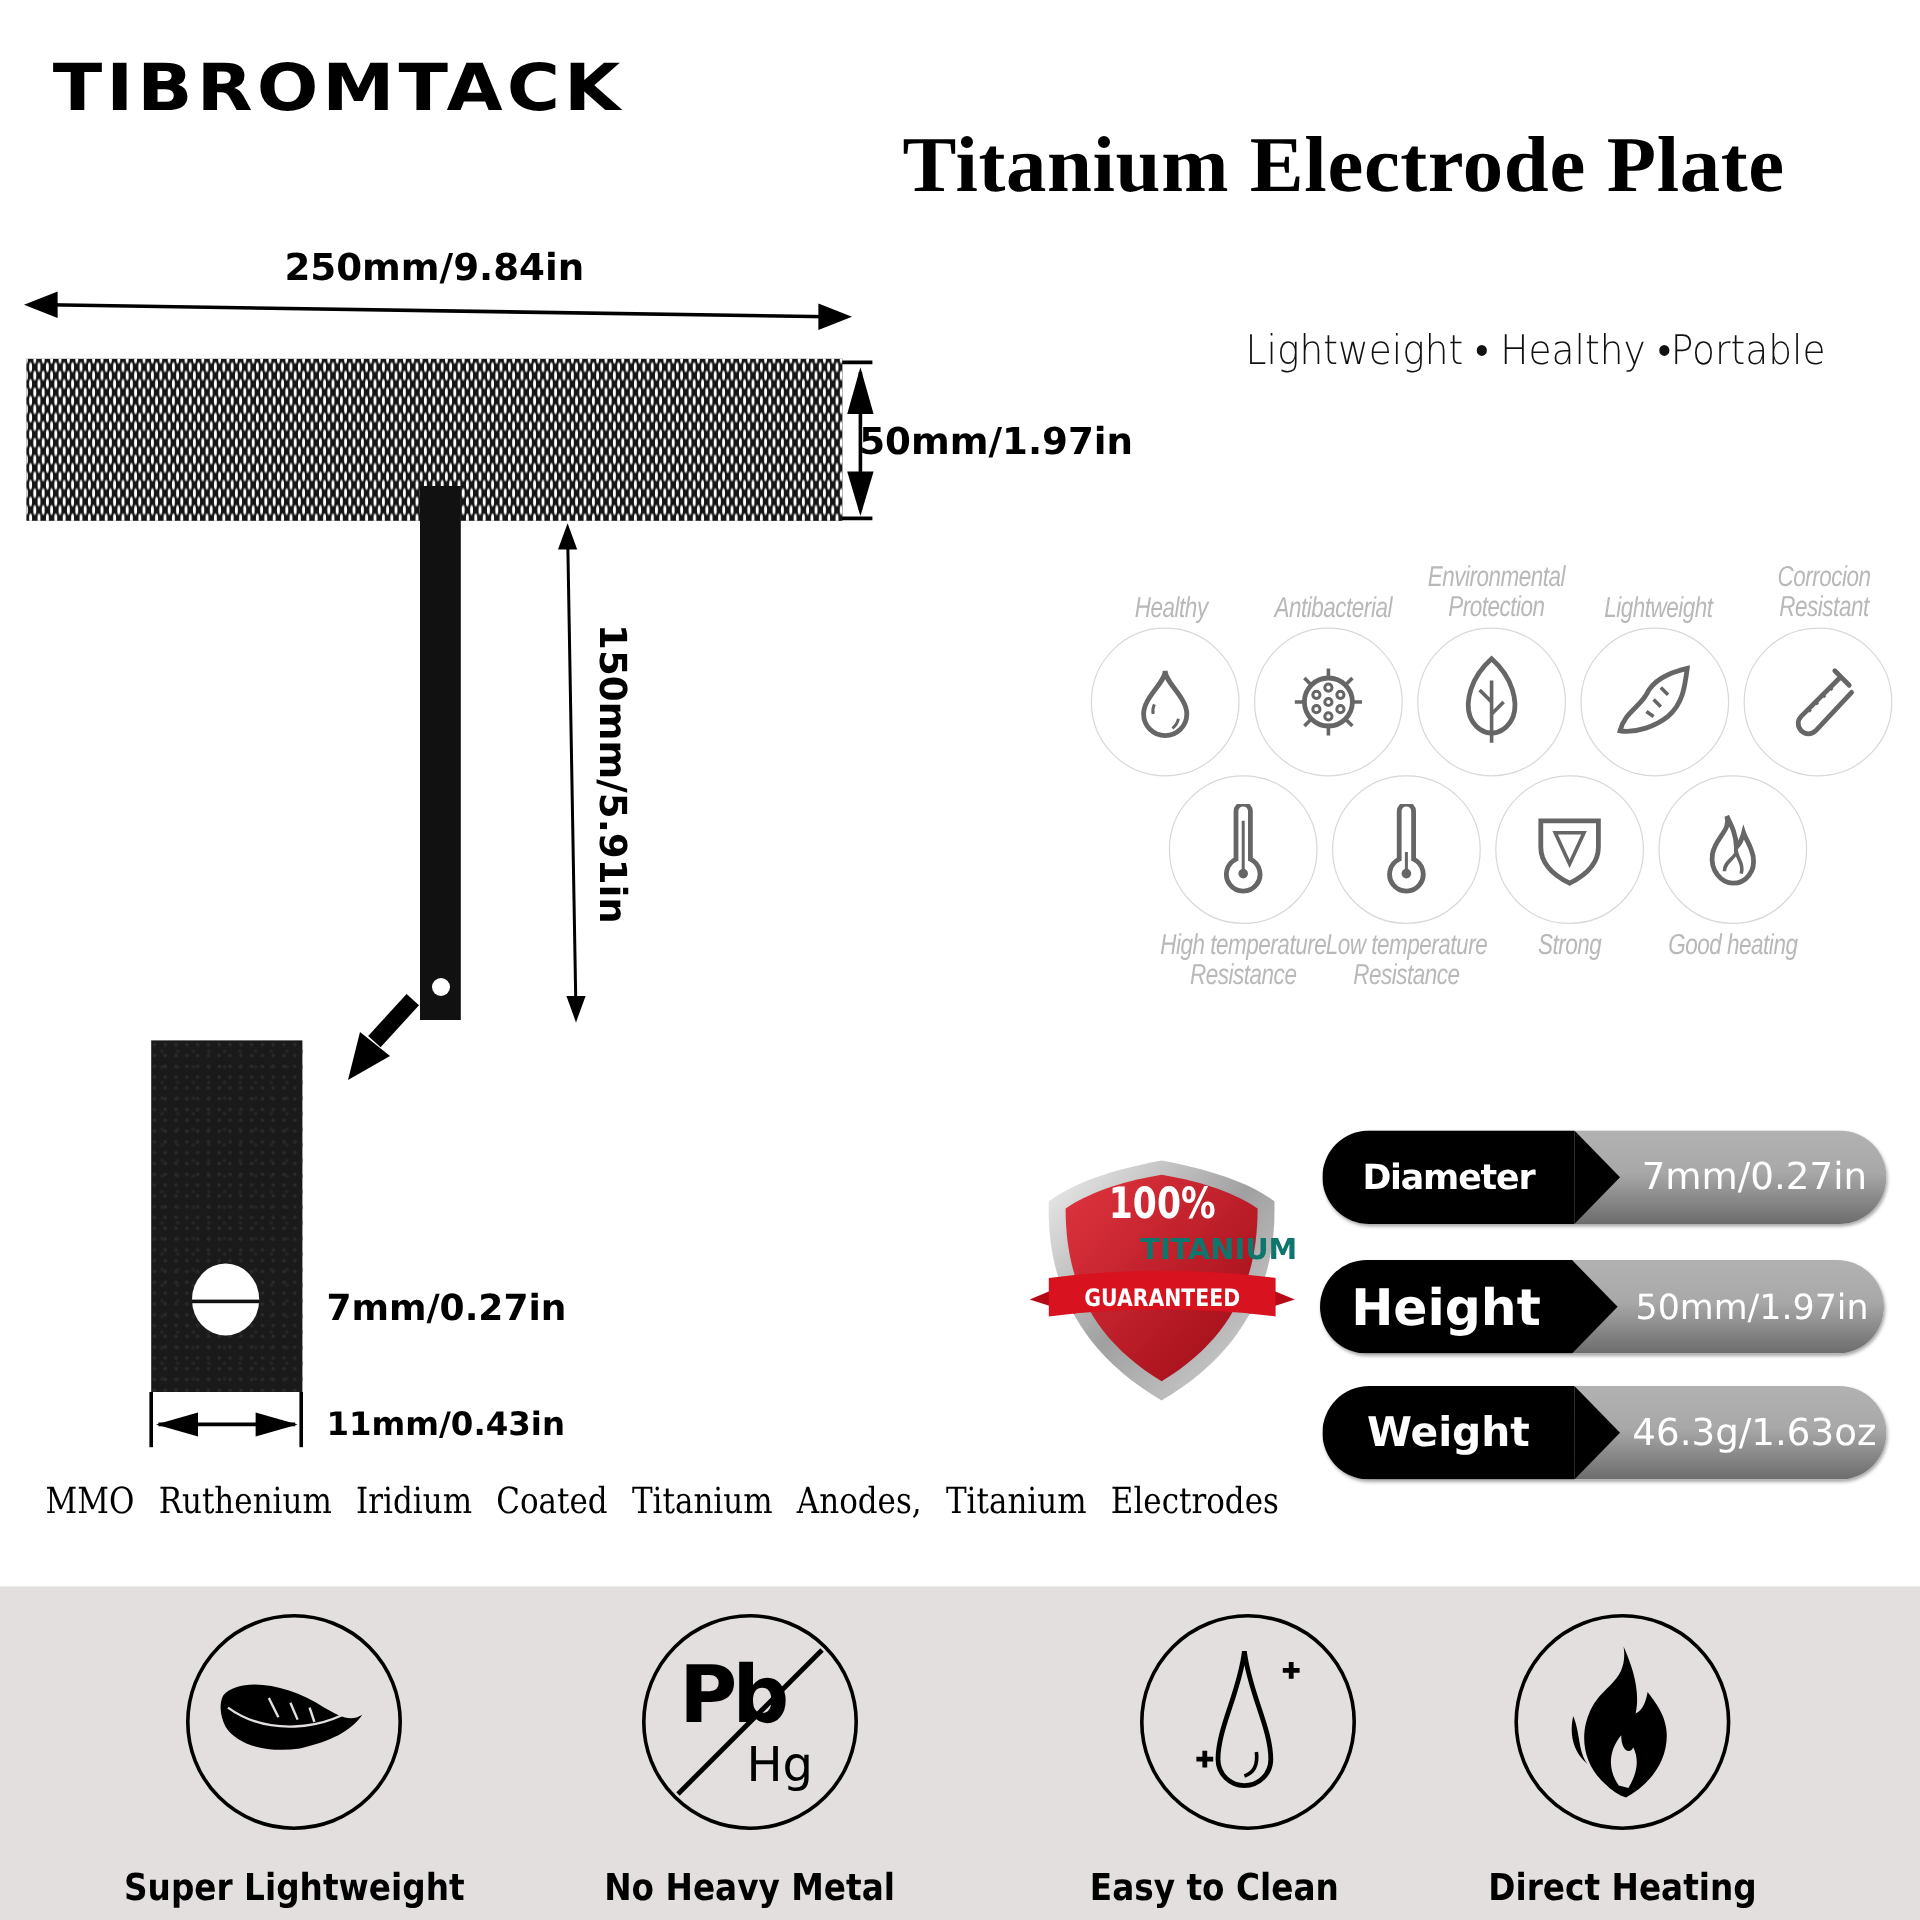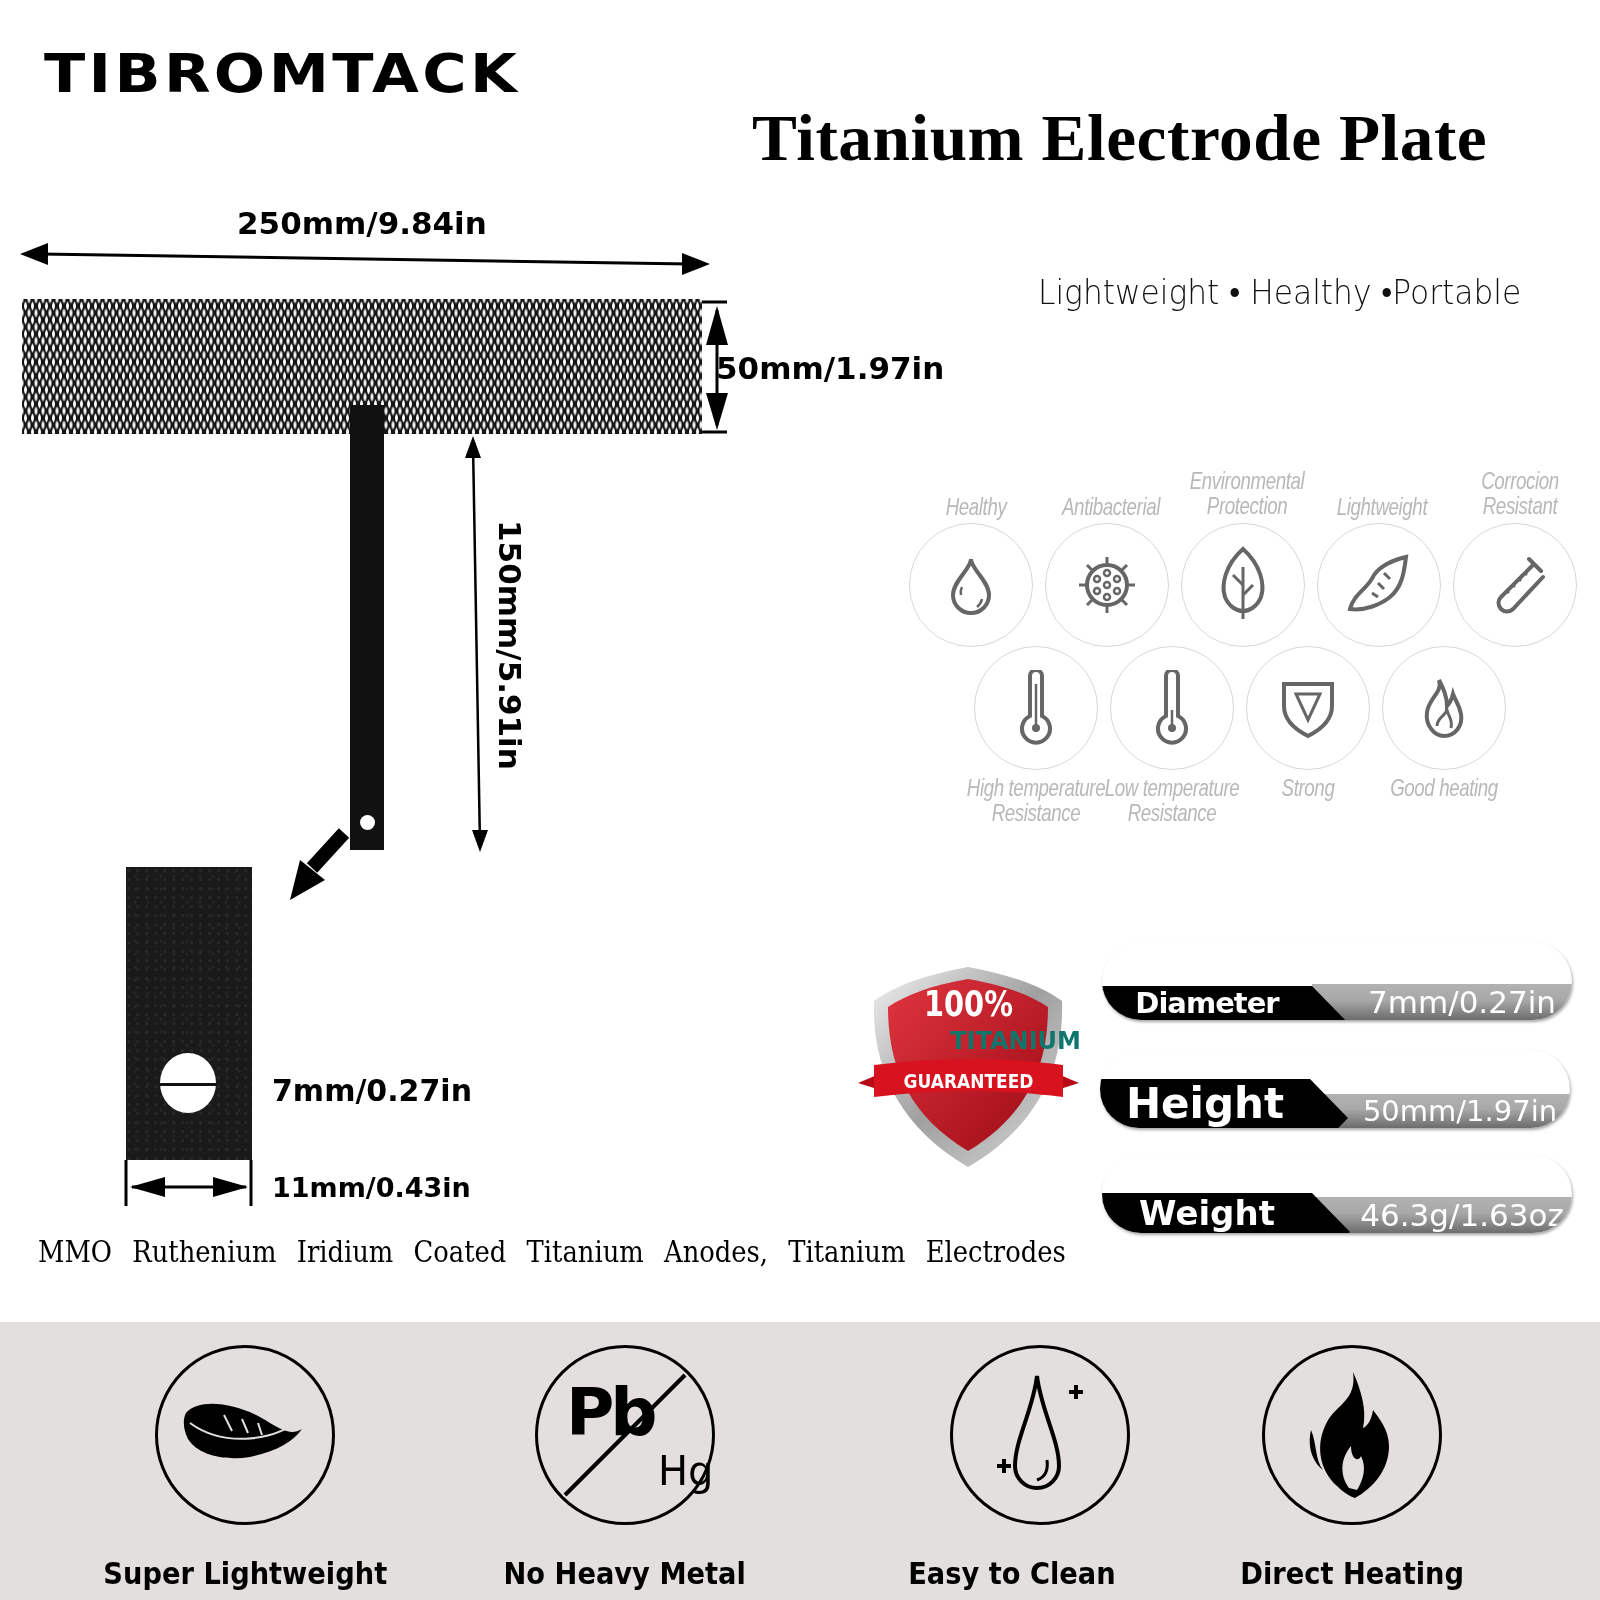--- a/index.html
+++ b/index.html
@@ -40,21 +40,21 @@
   .tab-hole-line { left: 160px; top: 1083px; width: 56px; height: 3px; background: #111; }
 
   
   .feat-circle { width: 124px; height: 124px; border-radius: 50%; border: 1.5px solid #d8d8d8; display: flex; align-items: center; justify-content: center; }
   .feat-label { font-family: "Liberation Sans", sans-serif; font-style: italic; font-size: 24px; color: #b8b8b8; text-align: center; line-height: 25px; transform: scaleX(0.78); letter-spacing: -0.5px; width: 200px; }
 
   
   .badge { left: 856px; top: 965px; width: 225px; height: 205px; }
 
   
-  .pill { height: 78px; width: 470px; border-radius: 40px; overflow: hidden; display: flex; box-shadow: 1px 2px 3px rgba(0,0,0,0.35); align-items: flex-end; }
+  .pill { height: 78px; width: 470px; border-radius: 40px; overflow: hidden; display: flex; box-shadow: 1px 2px 3px rgba(0,0,0,0.35); }
   .pill-left { background: #000; color: #fff; width: 210px; position: relative; display: flex; align-items: center; justify-content: center; font-family: "DejaVu Sans", sans-serif; font-weight: bold; }
   .pill-left::after { content: ""; position: absolute; right: -38px; top: 0; border-top: 39px solid transparent; border-bottom: 39px solid transparent; border-left: 38px solid #000; z-index: 2; }
   .pill-right { flex: 1; background: linear-gradient(to bottom, #b2b2b2 0%, #a8a8a8 45%, #6c6c6c 100%); color: #fff; display: flex; align-items: center; justify-content: center; padding-left: 40px; font-family: "DejaVu Sans", sans-serif; font-size: 31px; }
 
   
   .subtitle { left: 38px; top: 1234px; font-family: "DejaVu Serif", serif; font-size: 30px; word-spacing: 14px; transform: scaleX(0.86); transform-origin: left top; white-space: nowrap; }
 
   
   .band { left: 0; top: 1322px; width: 1600px; height: 278px; background: #e2dfde; }
   .band-item { position: absolute; top: 1345px; display: flex; flex-direction: column; align-items: center; }
@@ -246,21 +246,21 @@
       <path d="M10 28 C40 50 90 50 124 22" fill="none" stroke="#e2dfde" stroke-width="2"></path>
       <path d="M44 20 l8 16 M62 24 l6 14 M78 28 l4 12" stroke="#e2dfde" stroke-width="2"></path>
     </svg>
   </div>
   <div class="band-label">Super Lightweight</div>
 </div>
 
 <div class="band-item" style="left:495px;width:260px;">
   <div class="band-circle" style="position:relative;">
     <div style="position:absolute;left:28px;top:26px;font-family:'DejaVu Sans',sans-serif;font-weight:bold;font-size:66px;letter-spacing:-4px;">Pb</div>
-    <div style="position:absolute;left:84px;top:100px;font-family:'DejaVu Sans',sans-serif;font-size:40px;margin-left:36px;">Hg</div>
+    <div style="position:absolute;left:84px;top:100px;font-family:'DejaVu Sans',sans-serif;font-size:40px;">Hg</div>
     <svg width="180" height="180" viewBox="0 0 180 180" style="position:absolute;left:-3px;top:-3px;">
       <line x1="150" y1="30" x2="30" y2="150" stroke="#000" stroke-width="4"></line>
     </svg>
   </div>
   <div class="band-label">No Heavy Metal</div>
 </div>
 
 <div class="band-item" style="left:870px;width:260px;align-items:flex-end;">
   <div class="band-circle">
     <svg width="130" height="130" viewBox="0 0 130 130">

